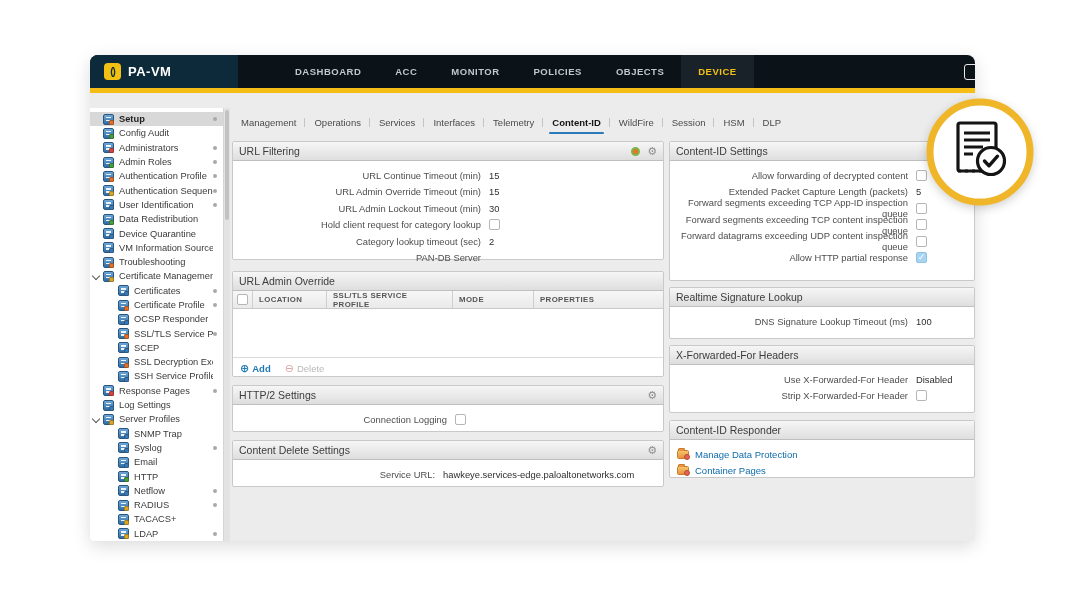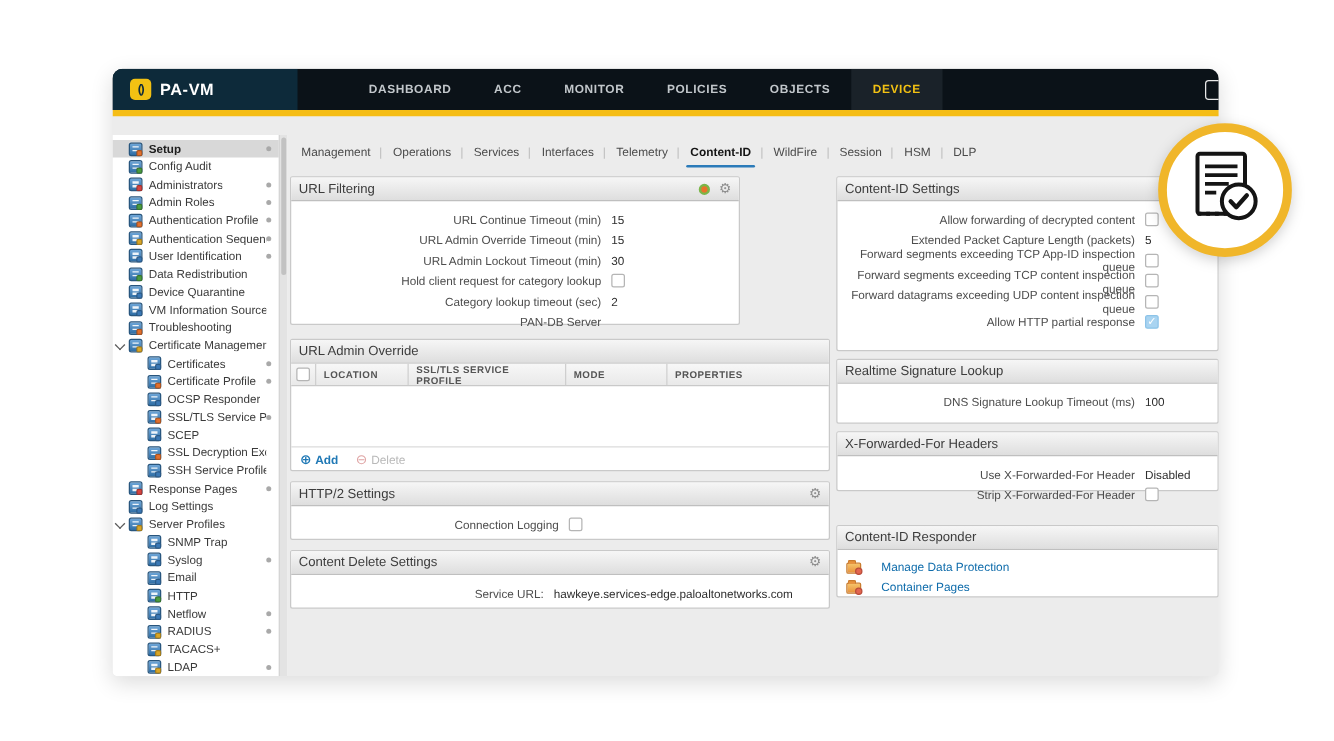--- a/index.html
+++ b/index.html
@@ -78,21 +78,21 @@
   .tbl-body{height:48px;}
   .tbl-foot{border-top:1px solid #dcdcdc;display:flex;align-items:center;height:20px;padding-left:7px;font-size:9.5px;}
   .act{display:flex;align-items:center;gap:3px;cursor:pointer;}
   .act .ic{font-size:11px;line-height:1;}
   .act-add{color:#1f78b5;font-weight:bold;}
   .act-add .ic{color:#1f78b5;}
   .act-del{color:#b9b9b9;margin-left:14px;}
   .act-del .ic{color:#dfa4a4;}
 
   
-  .link-row{display:flex;align-items:center;gap:16px;height:16px;padding-left:7px;cursor:pointer;}
+  .link-row{display:flex;align-items:center;gap:6px;height:16px;padding-left:7px;cursor:pointer;}
   .folder-ic{width:12px;height:9px;background:linear-gradient(#f6c46a,#e8923c);border:1px solid #c97c2e;border-radius:1.5px;position:relative;box-sizing:border-box;flex:0 0 auto;}
   .folder-ic::before{content:"";position:absolute;left:0;top:-3px;width:5px;height:2px;background:#e8923c;border:1px solid #c97c2e;border-bottom:none;border-radius:1.5px 1.5px 0 0;}
   .folder-ic::after{content:"";position:absolute;right:-2px;bottom:-2px;width:6px;height:6px;border-radius:50%;background:#e2654f;border:1px solid #b94c3a;box-sizing:border-box;}
   .link{font-size:9.5px;color:#0f6cab;}
 
   
   .badge{position:absolute;left:925px;top:97px;width:110px;height:110px;filter:drop-shadow(0 3px 5px rgba(0,0,0,.18));}
 </style>
 </head>
 <body>
@@ -468,21 +468,21 @@
           <span>Session</span>
         </div>
         <div class="tab">
           <span>HSM</span>
         </div>
         <div class="tab">
           <span>DLP</span>
         </div>
       </div>
 
-    <div class="panel lf" style="left:142px;top:86px;width:360px;height:119px;">
+    <div class="panel lf" style="left:142px;top:86px;width:432px;height:119px;">
       <div class="panel-h">
         <span class="pt">URL Filtering</span>
         <span class="sp"></span>
         <span class="pandb-dot"></span>
         <span class="gear">⚙</span>
       </div>
       <div class="panel-body">
         <div class="frow">
             <span class="lbl">URL Continue Timeout (min)</span>
             <span class="val">15</span>
@@ -600,21 +600,21 @@
         <span class="pt">Realtime Signature Lookup</span>
       </div>
       <div class="panel-body">
         <div class="frow">
             <span class="lbl">DNS Signature Lookup Timeout (ms)</span>
             <span class="val">100</span>
           </div>
       </div>
     </div>
 
-    <div class="panel rt" style="left:579px;top:290px;width:306px;height:48px;">
+    <div class="panel rt" style="left:579px;top:290px;width:306px;height:68px;">
       <div class="panel-h">
         <span class="pt">X-Forwarded-For Headers</span>
       </div>
       <div class="panel-body">
         <div class="frow">
             <span class="lbl">Use X-Forwarded-For Header</span>
             <span class="val">Disabled</span>
           </div>
         <div class="frow">
             <span class="lbl">Strip X-Forwarded-For Header</span>

